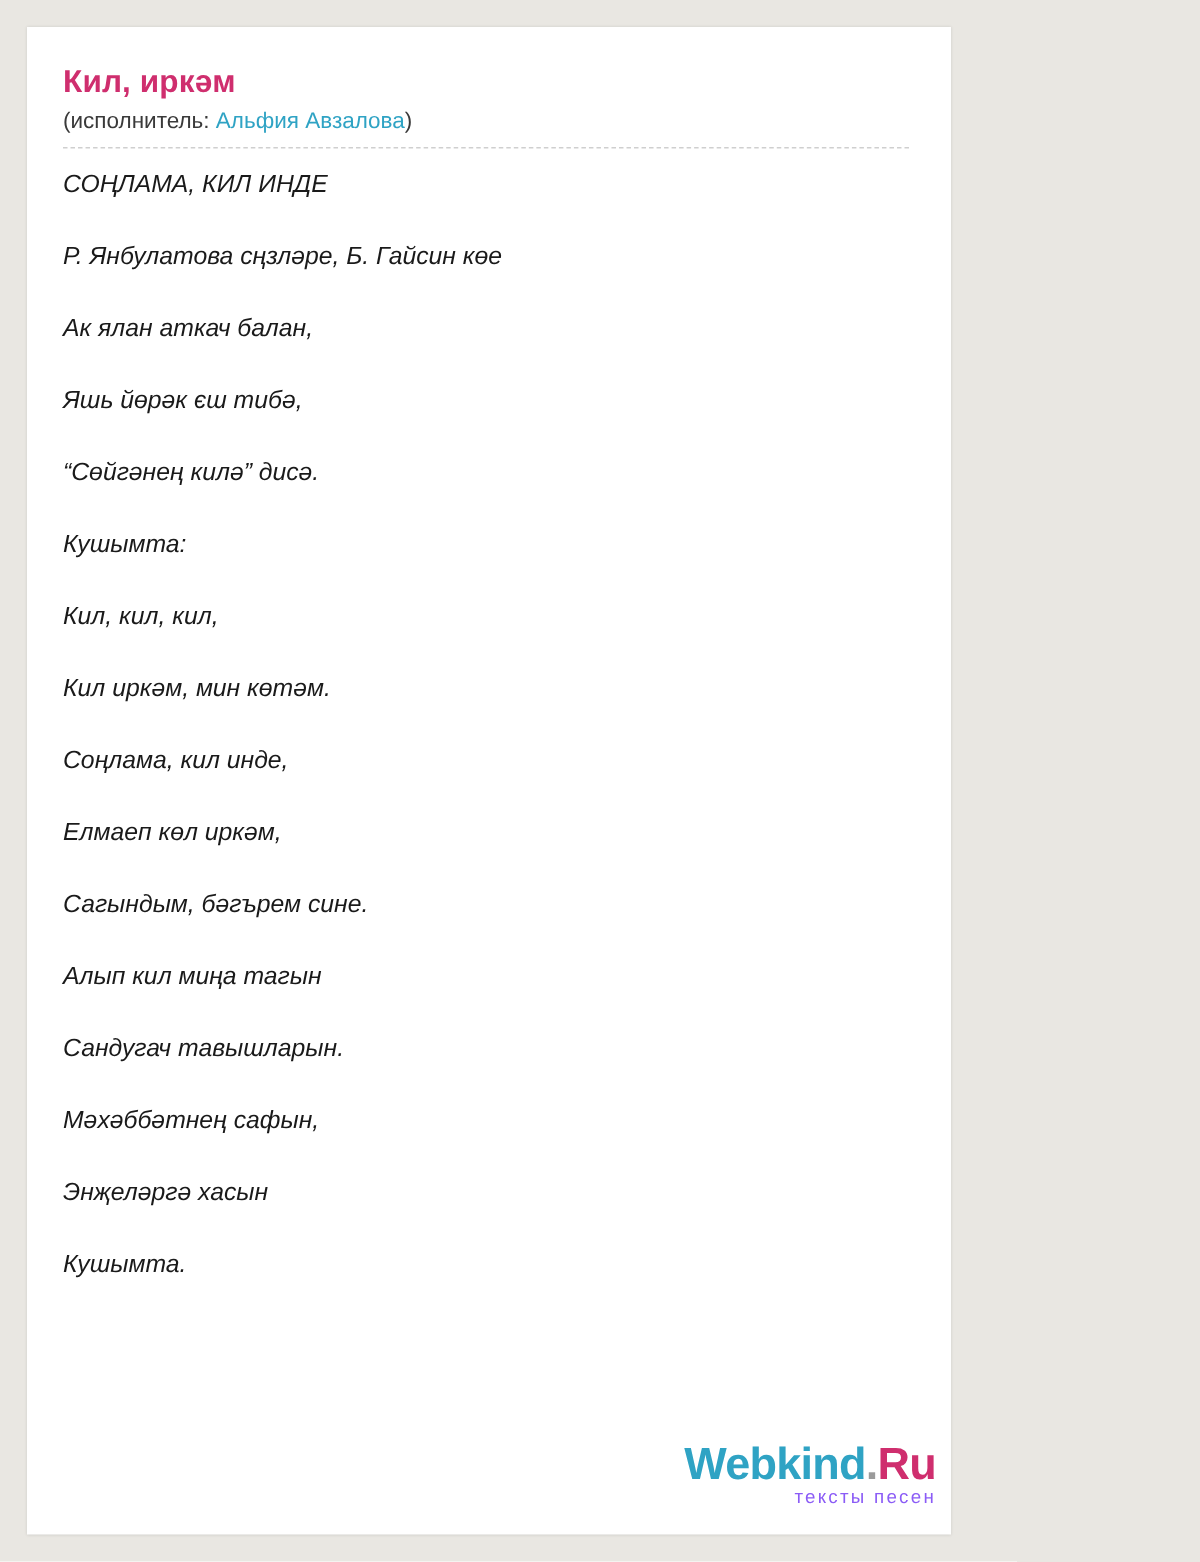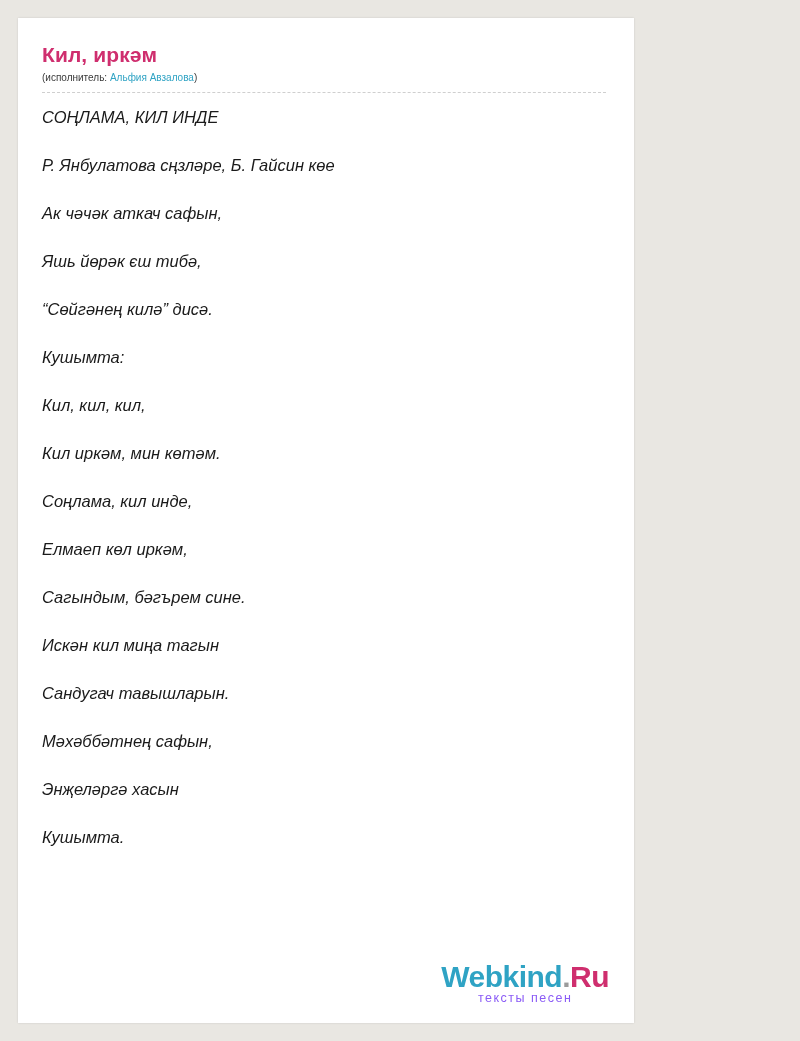--- a/index.html
+++ b/index.html
@@ -29,21 +29,21 @@
   }
   .song-title {
     color: #cf2e6e;
     font-size: 21px;
     font-weight: bold;
     line-height: 26px;
     margin: 0 0 4px 0;
     letter-spacing: 0.1px;
   }
   .performer-line {
-    font-size: 10px;
+    font-size: 15px;
     color: #3a3a3a;
     padding-bottom: 9px;
     border-bottom: 1px dashed #cfcfcf;
     margin-bottom: 2px;
   }
   .performer-link {
     color: #2fa3c4;
     text-decoration: none;
   }
   .lyrics {
@@ -52,23 +52,23 @@
   }
   .lyric-line {
     font-size: 16.5px;
     color: #1a1a1a;
     line-height: 20px;
     margin: 0 0 28px 0;
     white-space: pre-wrap;
   }
   .watermark {
     position: absolute;
-    right: 25px;
+    right: 10px;
     bottom: 18px;
-    text-align: center;
+    text-align: right;
     user-select: none;
   }
   .wm-main {
     font-size: 30px;
     font-weight: bold;
     line-height: 32px;
     color: #2fa3c4;
     letter-spacing: -0.5px;
   }
   .wm-dot {
@@ -94,30 +94,30 @@
 
     <h1 class="song-title">Кил, иркәм</h1>
 
     <div class="performer-line">
       <span>(исполнитель: </span><a class="performer-link" href="#">Альфия Авзалова</a><span>)</span>
     </div>
 
     <div class="lyrics">
       <p class="lyric-line">СОҢЛАМА, КИЛ ИНДЕ</p>
       <p class="lyric-line">Р. Янбулатова сңзләре, Б. Гайсин көе</p>
-      <p class="lyric-line">Ак чәчәк аткач сафын,</p>
+      <p class="lyric-line">Ак ялан аткач балан,</p>
       <p class="lyric-line">Яшь йөрәк єш тибә,</p>
       <p class="lyric-line">“Сөйгәнең килә” дисә.</p>
       <p class="lyric-line">Кушымта:</p>
       <p class="lyric-line">Кил, кил, кил,</p>
       <p class="lyric-line">Кил иркәм, мин көтәм.</p>
       <p class="lyric-line">Соңлама, кил инде,</p>
       <p class="lyric-line">Елмаеп көл иркәм,</p>
       <p class="lyric-line">Сагындым, бәгърем сине.</p>
-      <p class="lyric-line">Искән кил миңа тагын</p>
+      <p class="lyric-line">Алып кил миңа тагын</p>
       <p class="lyric-line">Сандугач тавышларын.</p>
       <p class="lyric-line">Мәхәббәтнең сафын,</p>
       <p class="lyric-line">Энҗеләргә хасын</p>
       <p class="lyric-line">Кушымта.</p>
     </div>
 
   </div>
 
   <div class="watermark">
     <div class="wm-main"><span>Web</span><span>kind</span><span class="wm-dot">.</span><span class="wm-ru">Ru</span></div>

